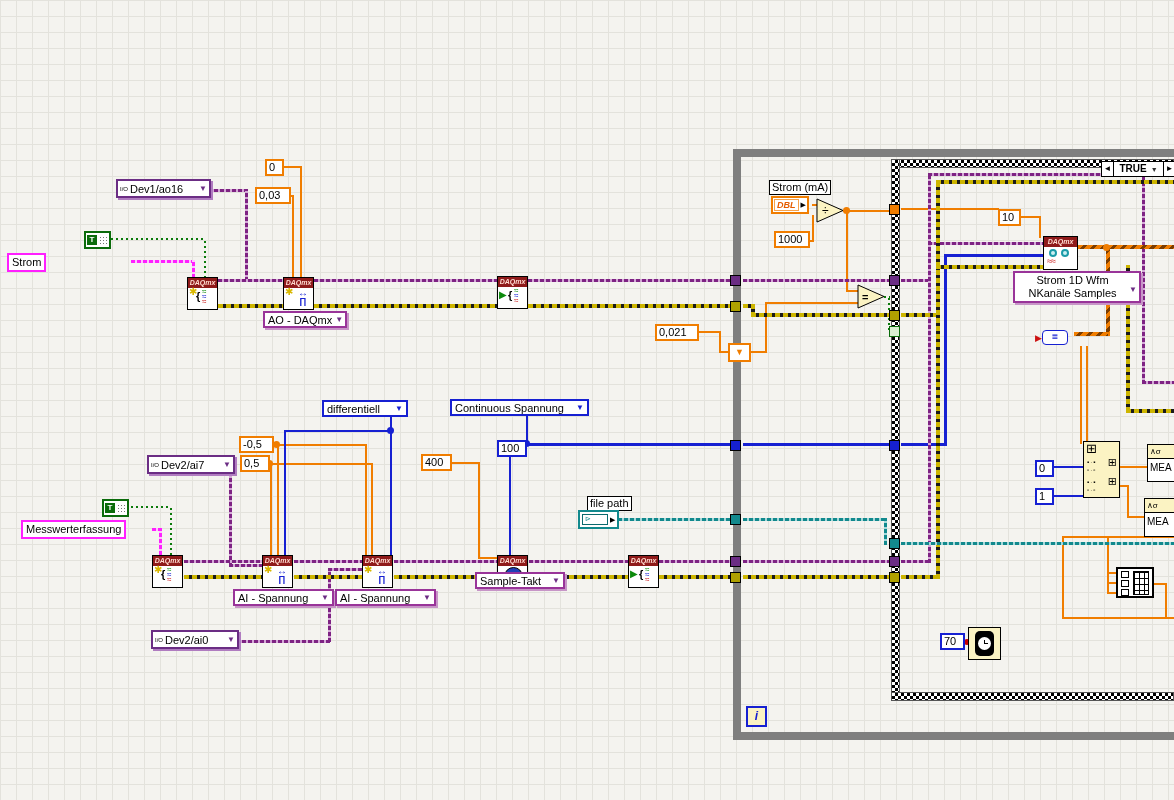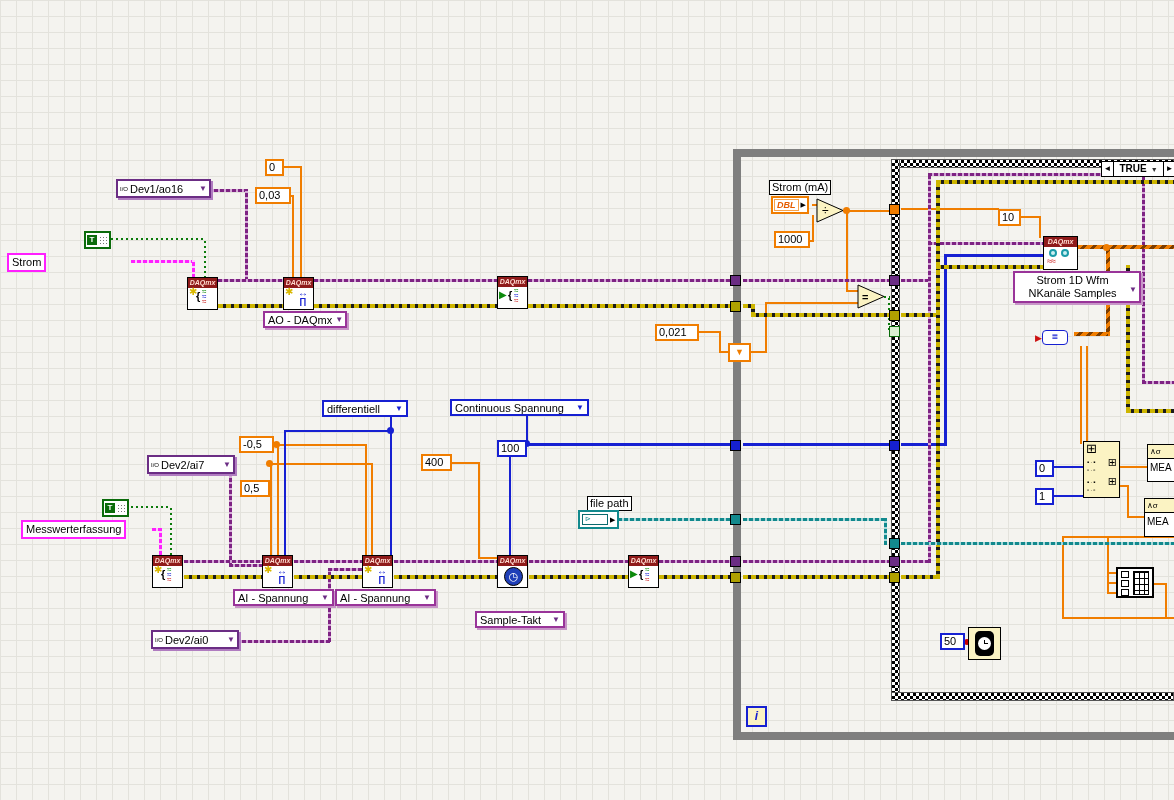--- a/index.html
+++ b/index.html
@@ -376,21 +376,21 @@
     <span class="dda">▼</span>
   </div>
 <div class="pdd" style="left:233px;top:589px;width:91px">
     <span class="ddt">AI - Spannung</span>
     <span class="dda">▼</span>
   </div>
 <div class="pdd" style="left:335px;top:589px;width:91px">
     <span class="ddt">AI - Spannung</span>
     <span class="dda">▼</span>
   </div>
-<div class="pdd" style="left:475px;top:611px;width:80px">
+<div class="pdd" style="left:475px;top:572px;width:80px">
     <span class="ddt">Sample-Takt</span>
     <span class="dda">▼</span>
   </div>
 <div class="pdd bdd" style="left:322px;top:400px;width:76px">
     <span class="ddt">differentiell</span>
     <span class="dda">▼</span>
   </div>
 <div class="pdd bdd" style="left:450px;top:399px;width:129px">
     <span class="ddt">Continuous Spannung</span>
     <span class="dda">▼</span>
@@ -414,26 +414,26 @@
 <div class="iok" style="left:151px;top:630px;width:80px">
     <span class="iog">I/O</span>
     <span class="iot">Dev2/ai0</span>
     <span class="ioa">▼</span>
   </div>
 
 <div class="k" style="left:265px;top:159px;width:11px">0</div>
 <div class="k" style="left:255px;top:187px;width:28px">0,03</div>
 <div class="k" style="left:655px;top:324px;width:36px">0,021</div>
 <div class="k" style="left:239px;top:436px;width:27px">-0,5</div>
-<div class="k" style="left:240px;top:480px;width:22px">0,5</div>
+<div class="k" style="left:240px;top:455px;width:22px">0,5</div>
 <div class="k" style="left:421px;top:454px;width:23px">400</div>
 <div class="k" style="left:998px;top:209px;width:15px">10</div>
 <div class="k" style="left:774px;top:231px;width:28px">1000</div>
 <div class="k kb" style="left:497px;top:440px;width:22px">100</div>
-<div class="k kb" style="left:940px;top:633px;width:17px">50</div>
+<div class="k kb" style="left:940px;top:633px;width:17px">70</div>
 <div class="k kb" style="left:1035px;top:460px;width:11px">0</div>
 <div class="k kb" style="left:1035px;top:488px;width:11px">1</div>
 
 <div class="bool" style="left:84px;top:231px">
     <span class="boolT">T</span>
     <span class="bdots"></span>
   </div>
 <div class="bool" style="left:102px;top:499px">
     <span class="boolT">T</span>
     <span class="bdots"></span>

